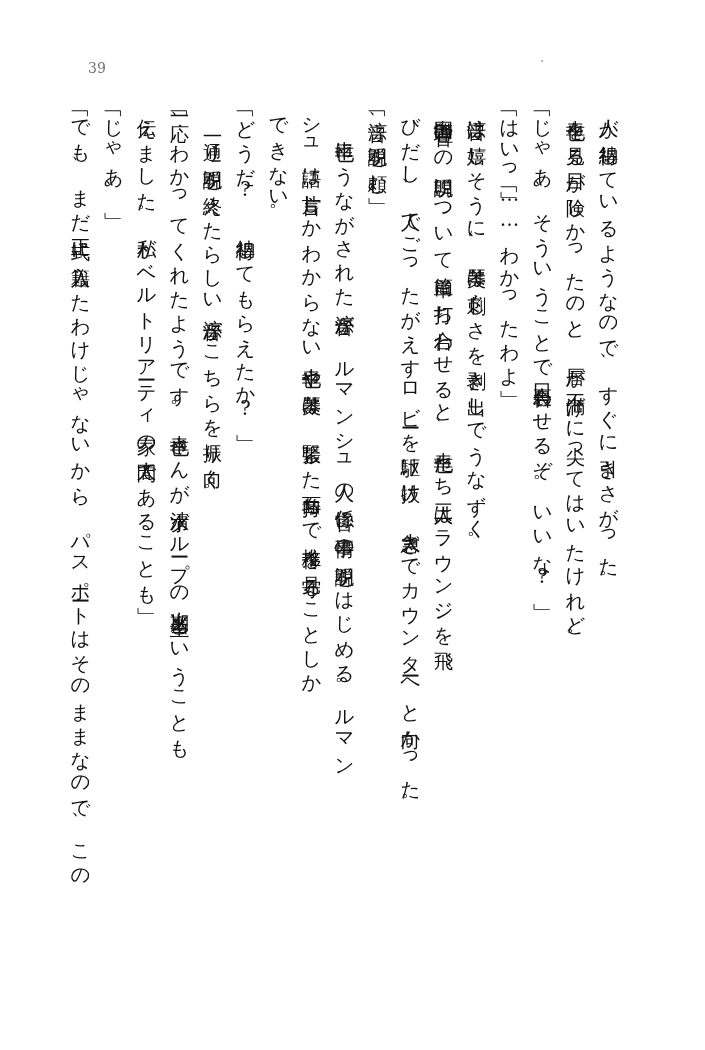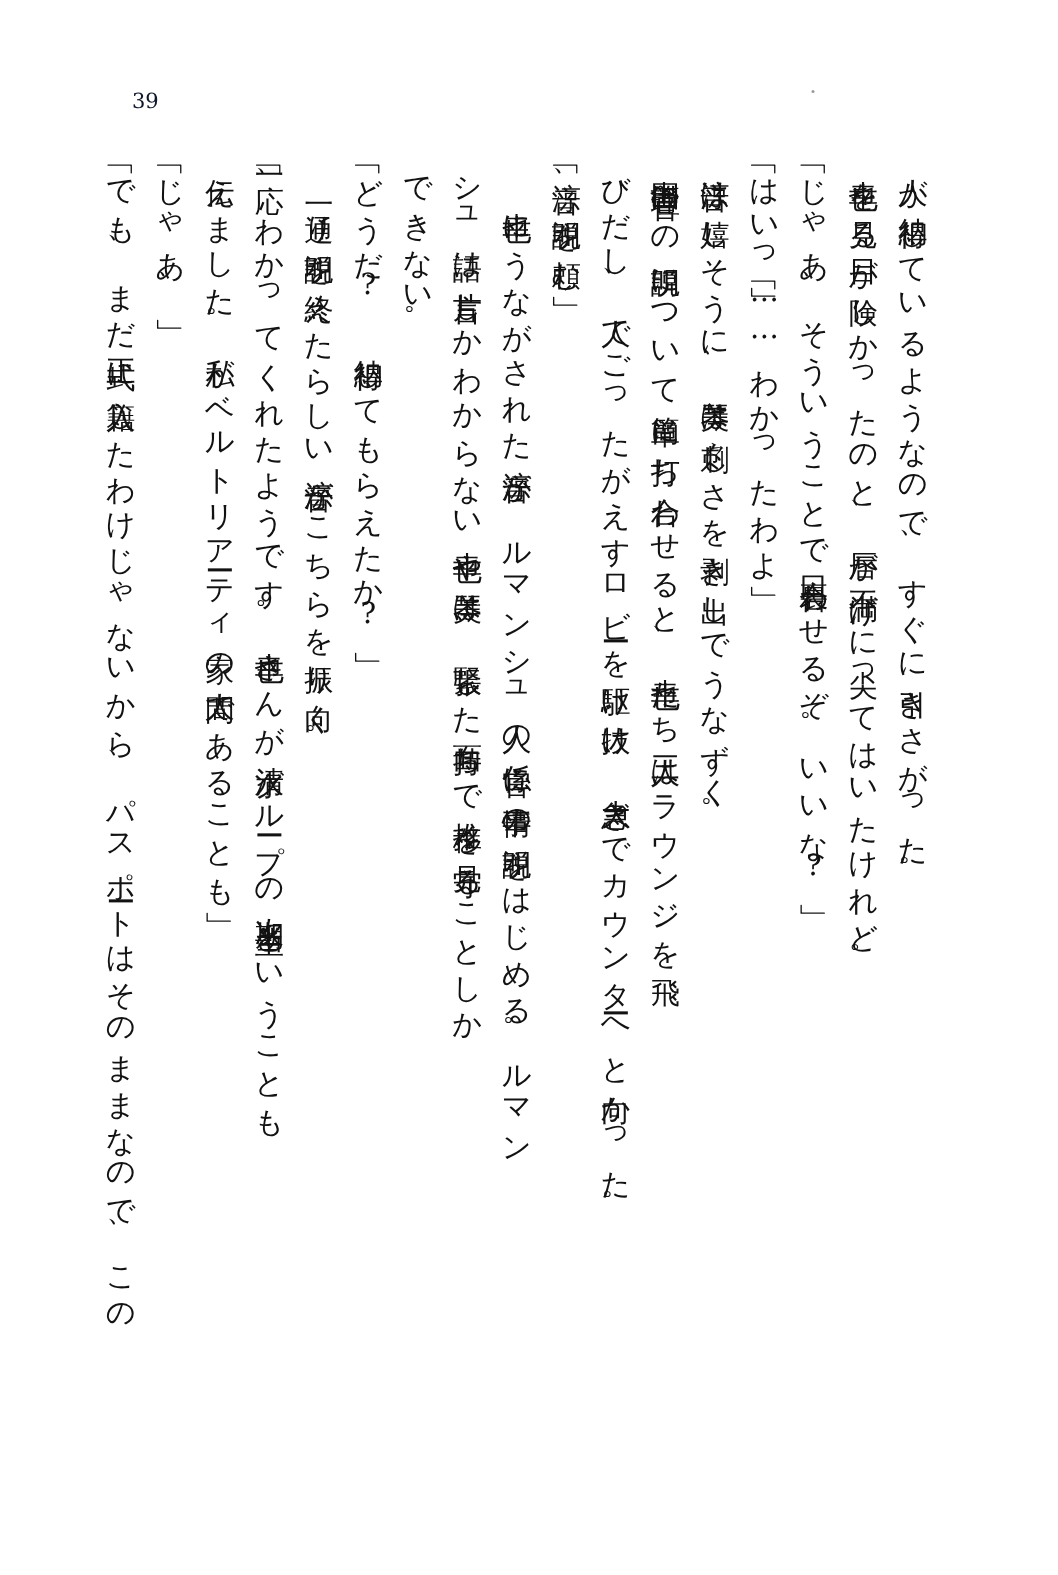--- a/index.html
+++ b/index.html
@@ -16,21 +16,21 @@
     position: relative;
   }
 
   
   .page-number {
     position: absolute;
     left: 88px;
     top: 60px;
     font-size: 14px;
     font-family: "DejaVu Serif", serif;
-    color: #0f172a;
+    color: #737373;
     letter-spacing: 0;
   }
 
   
   .speck {
     position: absolute;
     left: 541px;
     top: 60px;
     width: 2px;
     height: 2px;

